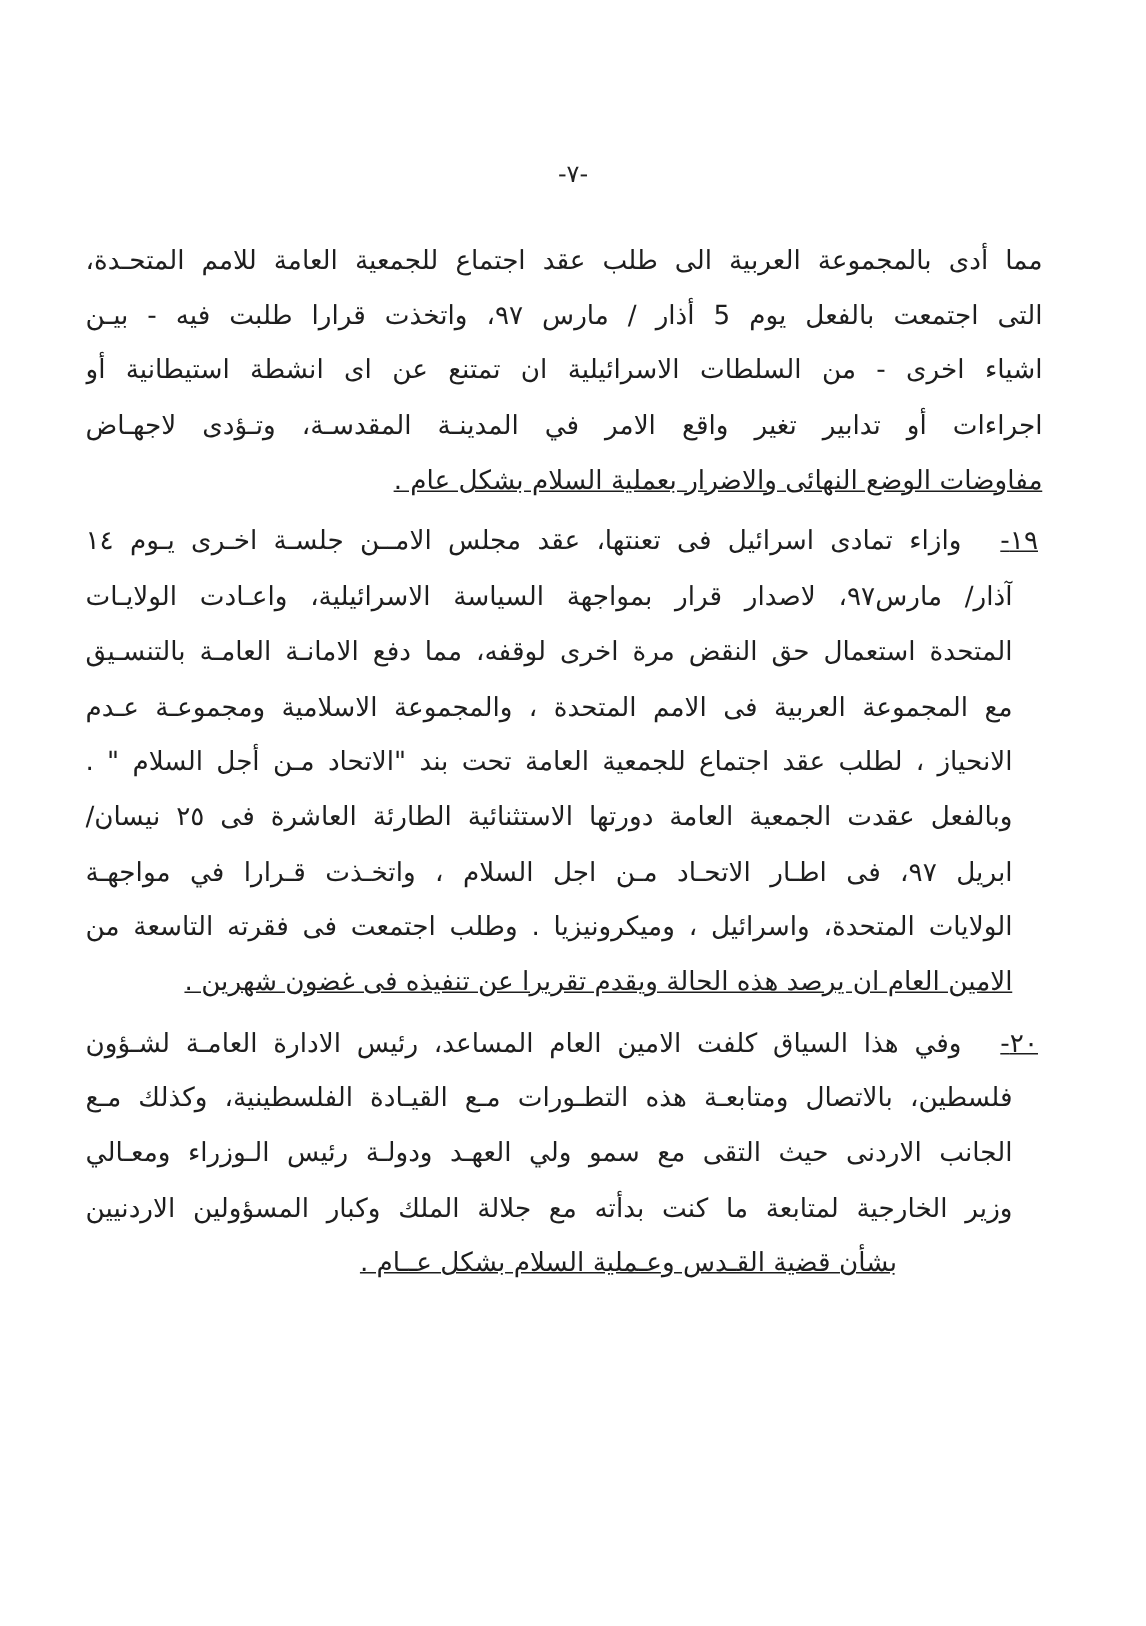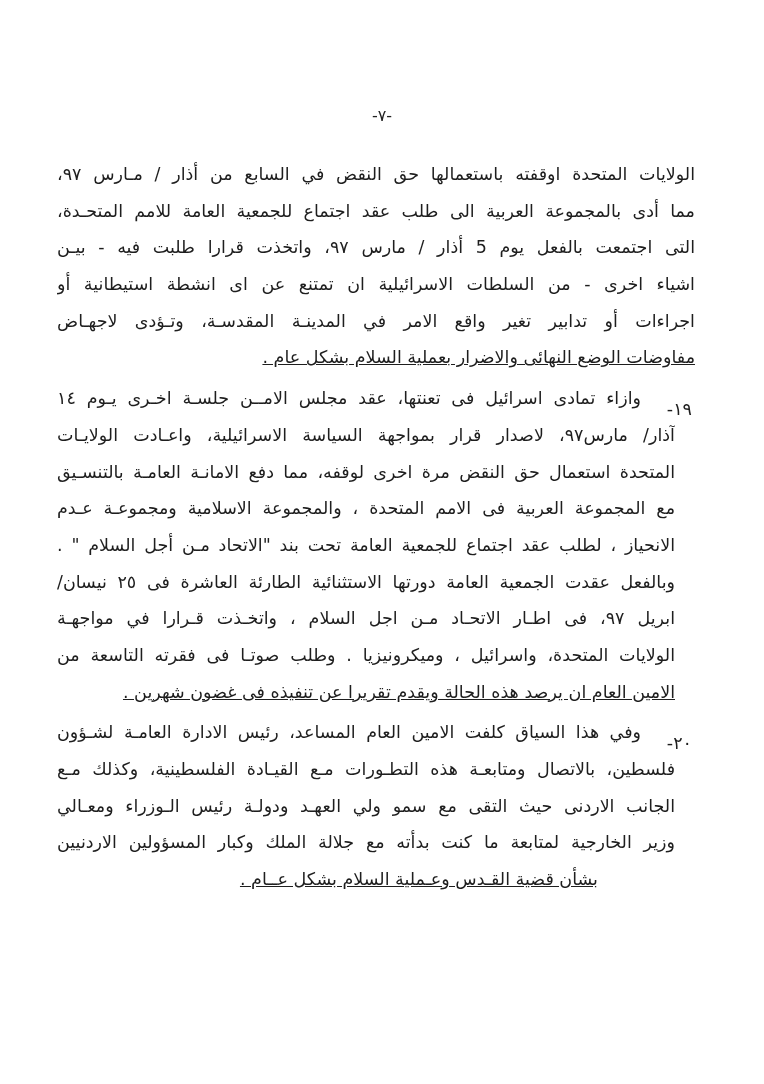--- a/index.html
+++ b/index.html
@@ -33,60 +33,60 @@
   }
   .para { margin: 0; }
   .para.numbered {
     position: relative;
     padding-right: 20px;
     margin-top: 4px;
   }
   .num {
     position: absolute;
     right: 3px;
-    top: 11px;
+    top: 0;
     line-height: 36.7px;
     white-space: nowrap;
+    text-decoration: underline;
   }
   .line {
     text-align: justify;
     text-align-last: justify;
     height: 36.7px;
     overflow: hidden;
   }
   .line.first { text-indent: 34px; }
   .line.last { text-align-last: right; text-decoration: underline; }
   .line.deep-indent { margin-right: 77px; }
 </style>
 </head>
 <body>
 
 <div class="page-number">-٧-</div>
 
 <div class="content" dir="rtl" lang="ar">
 
   <div class="para">
-    <div class="line">الولايات المتحدة اوقفته باستعمالها حق النقض في السابع من أذار / مـارس ٩٧،</div>
     <div class="line">مما أدى بالمجموعة العربية الى طلب عقد اجتماع للجمعية العامة للامم المتحـدة،</div>
     <div class="line">التى اجتمعت بالفعل يوم 5 أذار / مارس ٩٧، واتخذت قرارا طلبت فيه - بيـن</div>
     <div class="line">اشياء اخرى - من السلطات الاسرائيلية ان تمتنع عن اى انشطة استيطانية أو</div>
     <div class="line">اجراءات أو تدابير تغير واقع الامر في المدينـة المقدسـة، وتـؤدى لاجهـاض</div>
     <div class="line last">مفاوضات الوضع النهائى والاضرار بعملية السلام بشكل عام .</div>
   </div>
 
   <div class="para numbered">
     <span class="num">١٩-</span>
     <div class="line first">وازاء تمادى اسرائيل فى تعنتها، عقد مجلس الامــن جلسـة اخـرى يـوم ١٤</div>
     <div class="line">آذار/ مارس٩٧، لاصدار قرار بمواجهة السياسة الاسرائيلية، واعـادت الولايـات</div>
     <div class="line">المتحدة استعمال حق النقض مرة اخرى لوقفه، مما دفع الامانـة العامـة بالتنسـيق</div>
     <div class="line">مع المجموعة العربية فى الامم المتحدة ، والمجموعة الاسلامية ومجموعـة عـدم</div>
     <div class="line">الانحياز ، لطلب عقد اجتماع للجمعية العامة تحت بند "الاتحاد مـن أجل السلام " .</div>
     <div class="line">وبالفعل عقدت الجمعية العامة دورتها الاستثنائية الطارئة العاشرة فى ٢٥ نيسان/</div>
     <div class="line">ابريل ٩٧، فى اطـار الاتحـاد مـن اجل السلام ، واتخـذت قـرارا في مواجهـة</div>
-    <div class="line">الولايات المتحدة، واسرائيل ، وميكرونيزيا . وطلب صوتـا فى فقرته التاسعة من</div>
+    <div class="line">الولايات المتحدة، واسرائيل ، وميكرونيزيا . وطلب اجتمعت فى فقرته التاسعة من</div>
     <div class="line last">الامين العام ان يرصد هذه الحالة ويقدم تقريرا عن تنفيذه فى غضون شهرين .</div>
   </div>
 
   <div class="para numbered">
     <span class="num">٢٠-</span>
     <div class="line first">وفي هذا السياق كلفت الامين العام المساعد، رئيس الادارة العامـة لشـؤون</div>
     <div class="line">فلسطين، بالاتصال ومتابعـة هذه التطـورات مـع القيـادة الفلسطينية، وكذلك مـع</div>
     <div class="line">الجانب الاردنى حيث التقى مع سمو ولي العهـد ودولـة رئيس الـوزراء ومعـالي</div>
     <div class="line">وزير الخارجية لمتابعة ما كنت بدأته مع جلالة الملك وكبار المسؤولين الاردنيين</div>
     <div class="line last deep-indent">بشأن قضية القـدس وعـملية السلام بشكل عــام .</div>

